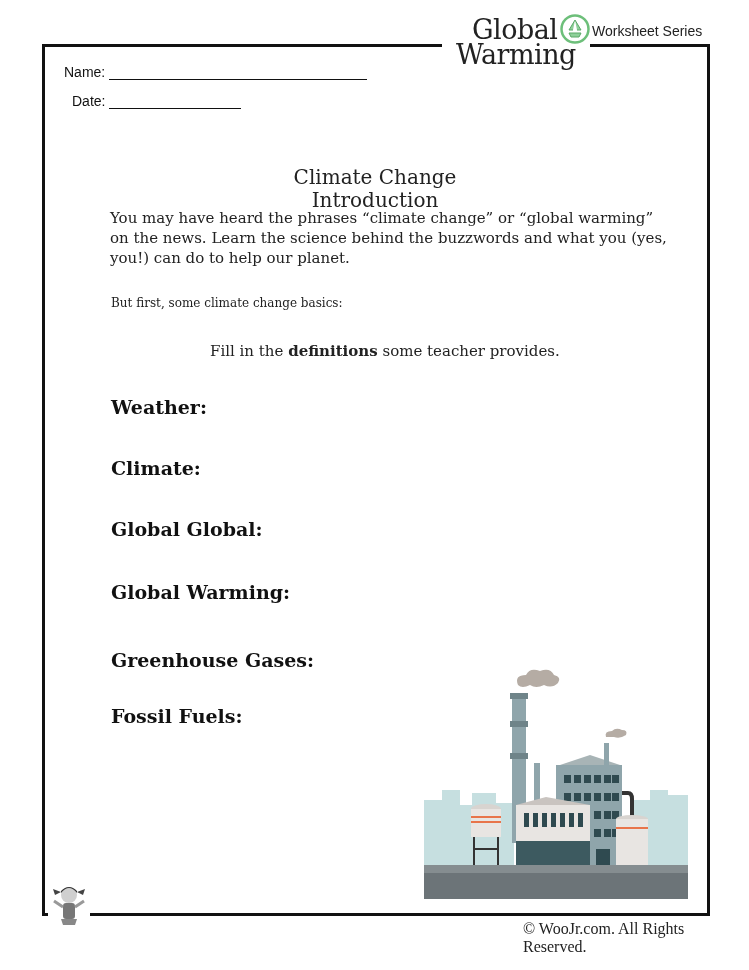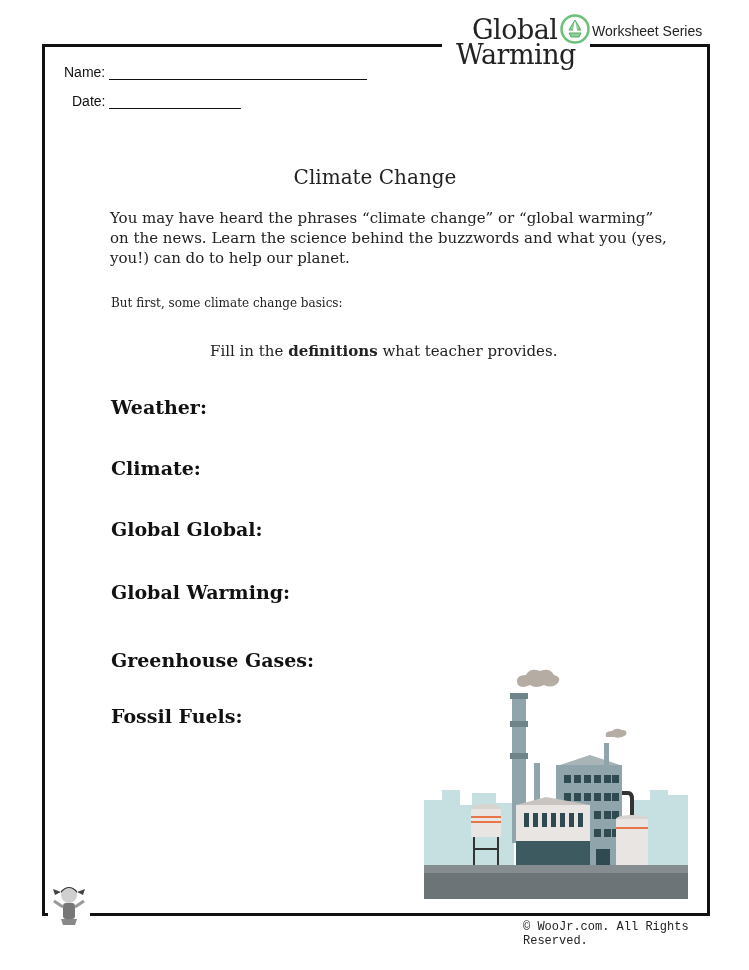--- a/index.html
+++ b/index.html
@@ -15,21 +15,21 @@
   .field { position:absolute; font-family:"Liberation Sans", sans-serif; font-size:14px; color:#111; }
   .field .line { display:inline-block; border-bottom:1.5px solid #111; vertical-align:bottom; margin-left:4px; height:14px; }
   .title { position:absolute; left:250px; width:250px; top:118px; text-align:center; font-size:20px; line-height:23px; color:#222;margin-top:48px; }
   .intro { position:absolute; left:110px; top:208px; width:560px; font-size:15px; line-height:20px; color:#222; }
   .basics { position:absolute; left:111px; top:296px; font-size:12px; color:#222; }
   .instr { position:absolute; left:210px; top:342px; font-size:15px; color:#222; }
   .instr b { font-weight:bold; }
   .term { position:absolute; left:111px; font-size:19px; font-weight:bold; color:#111; }
   .factory { position:absolute; left:420px; top:665px; width:272px; height:234px; }
   .mascot { position:absolute; left:50px; top:883px; width:38px; height:48px; }
-  .copyright { position:absolute; left:523px; top:920px; font-family:Liberation Mono, monospace; font-size:12px; color:#222; }
+  .copyright { position:absolute; left:523px; top:920px; font-family:Liberation Serif, serif; font-size:16px; color:#222; }
 </style>
 </head>
 <body>
 
 <div class="frame"></div>
 <div class="frame-gap-top"></div>
 <div class="frame-gap-bl"></div>
 
 <div class="logo">
   <span class="logo-global">Global</span>
@@ -43,25 +43,26 @@
 
 <div class="field" style="left:64px; top:64px;">
   <span>Name:</span><span class="line" style="width:258px;"></span>
 </div>
 <div class="field" style="left:72px; top:93px;">
   <span>Date:</span><span class="line" style="width:132px;"></span>
 </div>
 
 <div class="title">
   <div>Climate Change</div>
+  <div>Introduction</div>
 </div>
 
 <div class="intro">You may have heard the phrases “climate change” or “global warming” on the news. Learn the science behind the buzzwords and what you (yes, you!) can do to help our planet.</div>
 <div class="basics">But first, some climate change basics:</div>
-<div class="instr"><span>Fill in the </span><b>definitions</b><span> what teacher provides.</span></div>
+<div class="instr"><span>Fill in the </span><b>definitions</b><span> some teacher provides.</span></div>
 
 <div class="term" style="top:396px;">Weather:</div>
 <div class="term" style="top:457px;">Climate:</div>
 <div class="term" style="top:518px;">Global Global:</div>
 <div class="term" style="top:581px;">Global Warming:</div>
 <div class="term" style="top:641px;margin-top:8px;">Greenhouse Gases:</div>
 <div class="term" style="top:705px;">Fossil Fuels:</div>
 
 <svg class="factory" viewBox="0 0 272 234">
 

